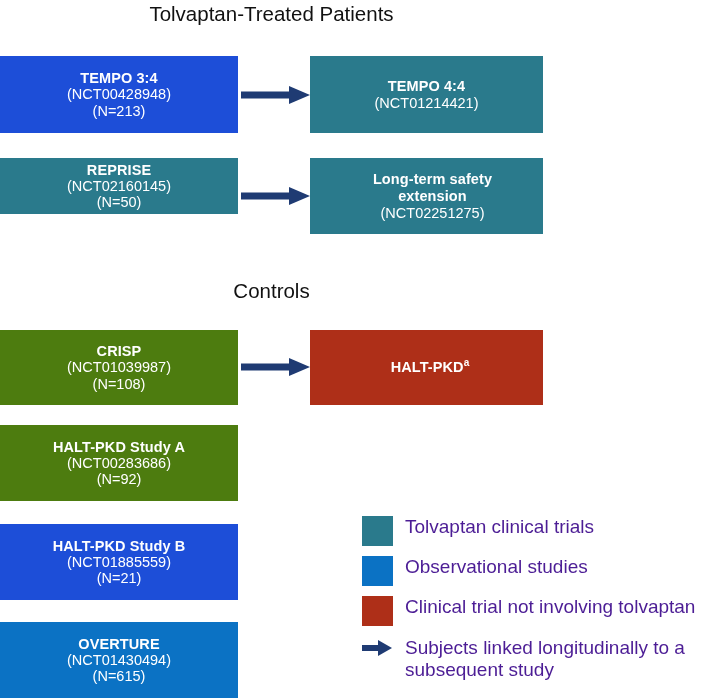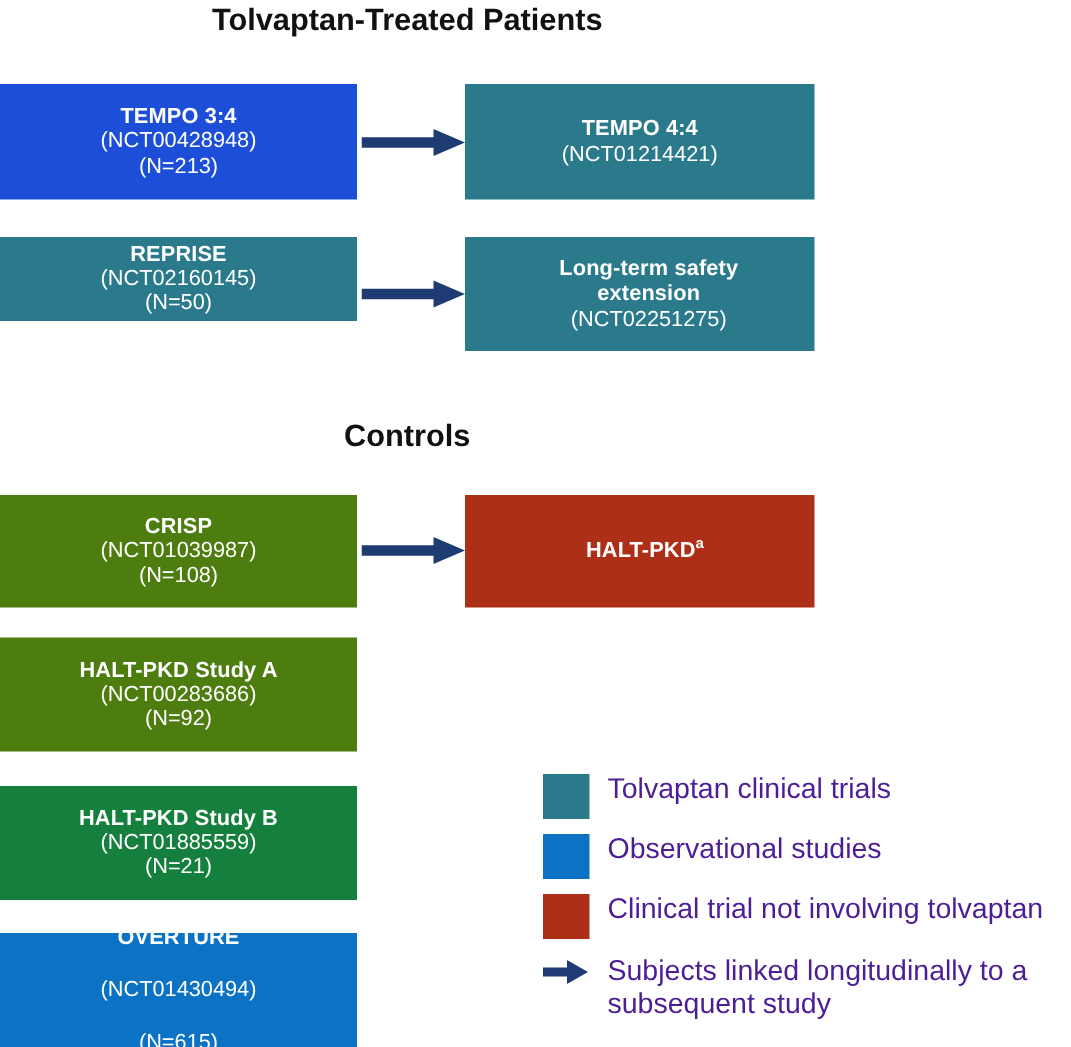--- a/index.html
+++ b/index.html
@@ -20,21 +20,21 @@
     position: absolute;
     left: 0;
     top: 0;
     width: 714px;
     height: 698px;
   }
 
   .section-title {
     position: absolute;
     text-align: center;
-    font-weight: bold;
+    font-weight: normal;
     color: #111111;
     letter-spacing: 0px;
     white-space: nowrap;
   }
 
   .node {
     position: absolute;
     box-sizing: border-box;
     display: flex;
     flex-direction: column;
@@ -161,27 +161,27 @@
       <span>HALT-PKD</span><span class="sup">a</span>
     </div>
   </div>
 
   <div class="node" style="left:0px; top:425px; width:238px; height:76px; background:#4d7c0f;">
     <div class="n-title">HALT-PKD Study A</div>
     <div class="n-sub">(NCT00283686)</div>
     <div class="n-sub">(N=92)</div>
   </div>
 
-  <div class="node" style="left:0px; top:524px; width:238px; height:76px; background:#15803d;">
+  <div class="node" style="left:0px; top:524px; width:238px; height:76px; background:#1d4ed8;">
     <div class="n-title">HALT-PKD Study B</div>
     <div class="n-sub">(NCT01885559)</div>
     <div class="n-sub">(N=21)</div>
   </div>
 
-  <div class="node" style="left:0px; top:622px; width:238px; height:76px; background:#0B72C4;gap:19px;">
+  <div class="node" style="left:0px; top:622px; width:238px; height:76px; background:#0B72C4;">
     <div class="n-title">OVERTURE</div>
     <div class="n-sub">(NCT01430494)</div>
     <div class="n-sub">(N=615)</div>
   </div>
 
   <div class="legend" style="left:362px; top:516px; width:352px; height:170px;">
 
     <div class="legend-row" style="left:0px; top:0px;">
       <div class="swatch" style="background:#2A7A8C;"></div>
       <div class="legend-label">Tolvaptan clinical trials</div>

